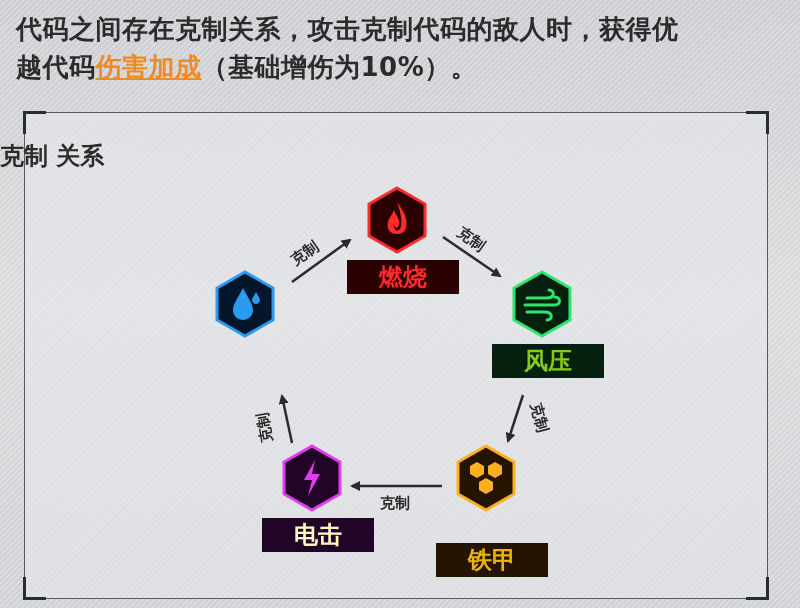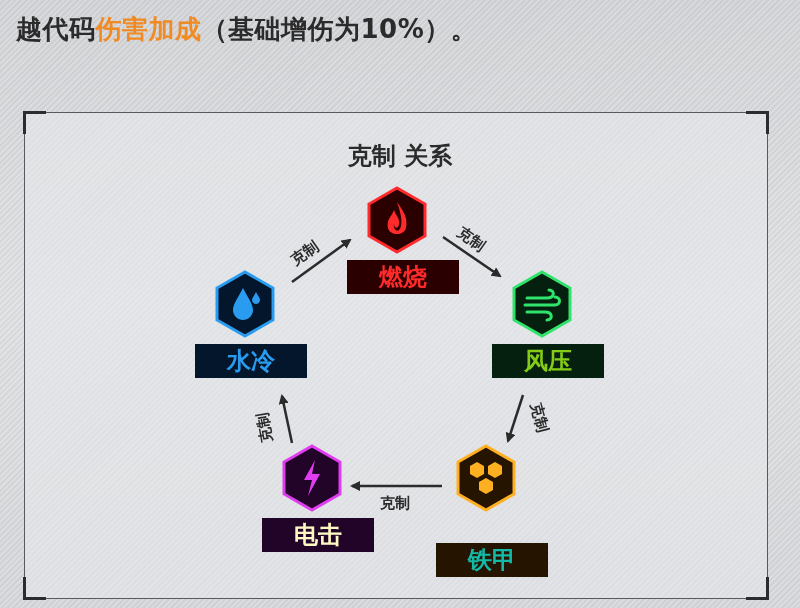--- a/index.html
+++ b/index.html
@@ -9,49 +9,50 @@
     background-image:
       repeating-linear-gradient(135deg, rgba(255,255,255,0.18) 0 2px, rgba(0,0,0,0.02) 2px 4px),
       linear-gradient(180deg, #cfd1d4 0%, #dcdee0 50%, #d2d4d7 100%);
     font-family: "DejaVu Sans", sans-serif;
   }
   .intro {
     position: absolute; left: 16px; top: 10px; width: 770px;
     font-size: 26px; font-weight: bold; color: #2b2b2b; line-height: 38px;
     letter-spacing: 0.5px;
   }
-  .intro .hl { color: #f08a24; }
+  .intro .hl { color: #f08a24; text-decoration: underline; }
   .frame {
     position: absolute; left: 24px; top: 112px; width: 742px; height: 485px;
     border: 1px solid #555a60;
     background: rgba(232,234,236,0.55);
   }
   .corner { position: absolute; width: 20px; height: 20px; border-color: #2a2d30; border-style: solid; }
   .c-tl { left: -2px; top: -2px; border-width: 3px 0 0 3px; }
   .c-tr { right: -2px; top: -2px; border-width: 3px 3px 0 0; }
   .c-bl { left: -2px; bottom: -2px; border-width: 0 0 3px 3px; }
   .c-br { right: -2px; bottom: -2px; border-width: 0 3px 3px 0; }
   .title {
-    position: absolute; left: 0; width: 800px; top: 140px; text-align: center;
+    position: absolute; left: 0; width: 800px; top: 140px; text-align: left;
     font-size: 24px; font-weight: bold; color: #2b2b2b;
   }
   .node { position: absolute; width: 100px; text-align: center; }
   .hex-wrap { width: 62px; height: 68px; margin: 0 auto; position: relative; }
   .hex-wrap svg { width: 62px; height: 68px; display: block; }
   .label {
     display: inline-block; margin-top: 6px; padding: 2px 24px;
     font-size: 24px; font-weight: bold; line-height: 30px; min-width: 64px;
   }
   .arrow-svg { position: absolute; left: 0; top: 0; width: 800px; height: 608px; pointer-events: none; }
   .arrow-label { position: absolute; font-size: 15px; font-weight: bold; color: #2b2b2b; }
 </style>
 </head>
 <body>
 
 <div class="intro">
+  <div>代码之间存在克制关系，攻击克制代码的敌人时，获得优</div>
   <div><span>越代码</span><span class="hl">伤害加成</span><span>（基础增伤为10%）。</span></div>
 </div>
 
 <div class="frame">
   <div class="corner c-tl"></div>
   <div class="corner c-tr"></div>
   <div class="corner c-bl"></div>
   <div class="corner c-br"></div>
 </div>
 
@@ -102,35 +103,34 @@
 
 <div class="node" style="left:436px;top:444px;">
   <div class="hex-wrap">
     <svg viewBox="0 0 62 68">
       <polygon points="31,2 59,18 59,50 31,66 3,50 3,18" fill="#241400" stroke="#ffb020" stroke-width="3"></polygon>
       <polygon points="22,18 29,22 29,30 22,34 15,30 15,22" fill="#ffb020"></polygon>
       <polygon points="40,18 47,22 47,30 40,34 33,30 33,22" fill="#ffb020"></polygon>
       <polygon points="31,34 38,38 38,46 31,50 24,46 24,38" fill="#ffb020"></polygon>
     </svg>
   </div>
-  <span class="label" style="background:#241400;color:#14b8a6;margin-top:31px;">铁甲</span>
+  <span class="label" style="background:#241400;color:#eab308;margin-top:31px;">铁甲</span>
 </div>
 
 <div class="node" style="left:262px;top:444px;">
   <div class="hex-wrap">
     <svg viewBox="0 0 62 68">
       <polygon points="31,2 59,18 59,50 31,66 3,50 3,18" fill="#220428" stroke="#e03cf0" stroke-width="3"></polygon>
       <path d="M34,16 L23,36 L31,36 L27,52 L39,30 L31,30 Z" fill="#e03cf0"></path>
     </svg>
   </div>
   <span class="label" style="background:#220428;color:#fef9c3;">电击</span>
 </div>
 
 <div class="node" style="left:195px;top:270px;">
   <div class="hex-wrap">
     <svg viewBox="0 0 62 68">
       <polygon points="31,2 59,18 59,50 31,66 3,50 3,18" fill="#04162c" stroke="#2a9cf0" stroke-width="3"></polygon>
       <path d="M29,18 C24,28 19,34 19,40 C19,46 24,50 29,50 C34,50 39,46 39,40 C39,34 34,28 29,18 Z" fill="#2a9cf0"></path>
       <path d="M42,22 C40,26 38,28 38,30 C38,32 40,34 42,34 C44,34 46,32 46,30 C46,28 44,26 42,22 Z" fill="#2a9cf0"></path>
     </svg>
   </div>
-  <span class="label" style="background:#04162c;color:#2a9cf0;">水冷</span>
 </div>
 
 </body></html>

